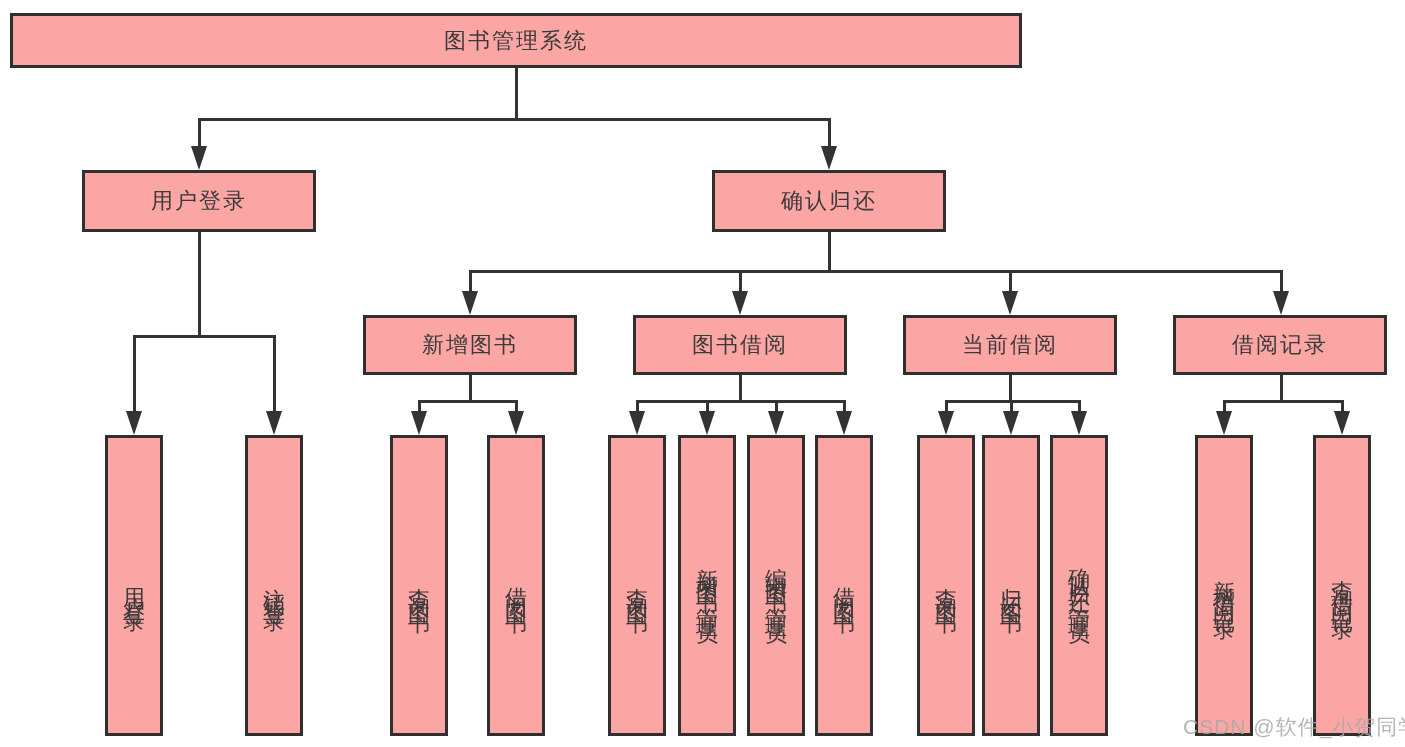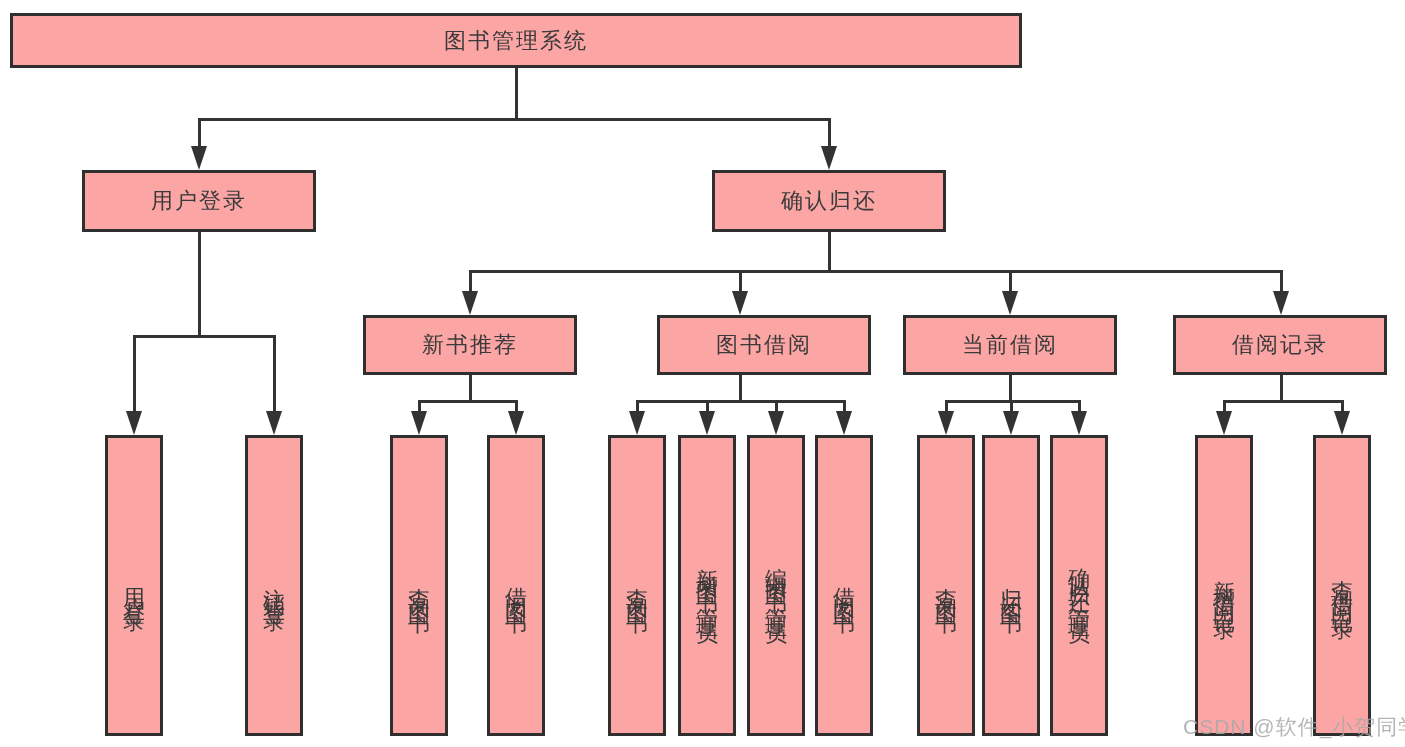--- a/index.html
+++ b/index.html
@@ -91,23 +91,23 @@
   <i class="vl" style="left:469px;top:270px;height:25px;"></i>
   <i class="ar" style="left:462px;top:291px;"></i>
   <i class="vl" style="left:739px;top:270px;height:25px;"></i>
   <i class="ar" style="left:732px;top:291px;"></i>
   <i class="vl" style="left:1009px;top:270px;height:25px;"></i>
   <i class="ar" style="left:1002px;top:291px;"></i>
   <i class="vl" style="left:1280px;top:270px;height:25px;"></i>
   <i class="ar" style="left:1273px;top:291px;"></i>
 
   <div class="node" style="left:363px;top:315px;width:214px;height:60px;">
-    <span>新书推荐</span>
+    <span>新增图书</span>
   </div>
-  <div class="node" style="left:633px;top:315px;width:214px;height:60px;margin-left:24px;">
+  <div class="node" style="left:633px;top:315px;width:214px;height:60px;">
     <span>图书借阅</span>
   </div>
   <div class="node" style="left:903px;top:315px;width:214px;height:60px;">
     <span>当前借阅</span>
   </div>
   <div class="node" style="left:1173px;top:315px;width:214px;height:60px;">
     <span>借阅记录</span>
   </div>
 
   <i class="vl" style="left:469px;top:375px;height:28px;"></i>

